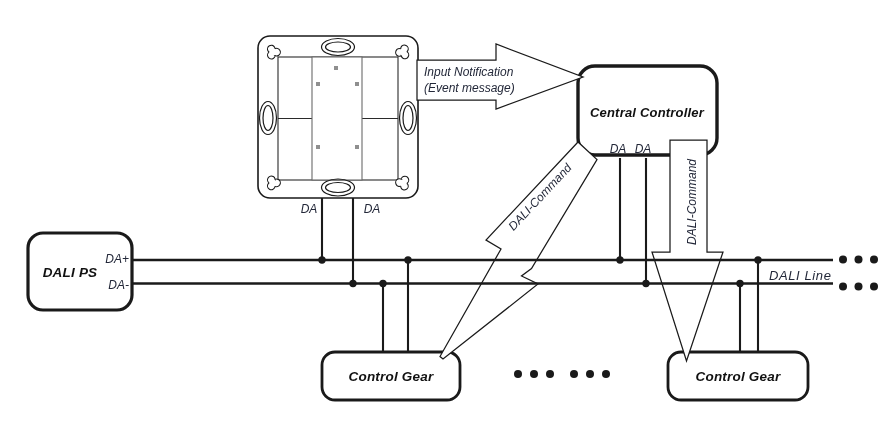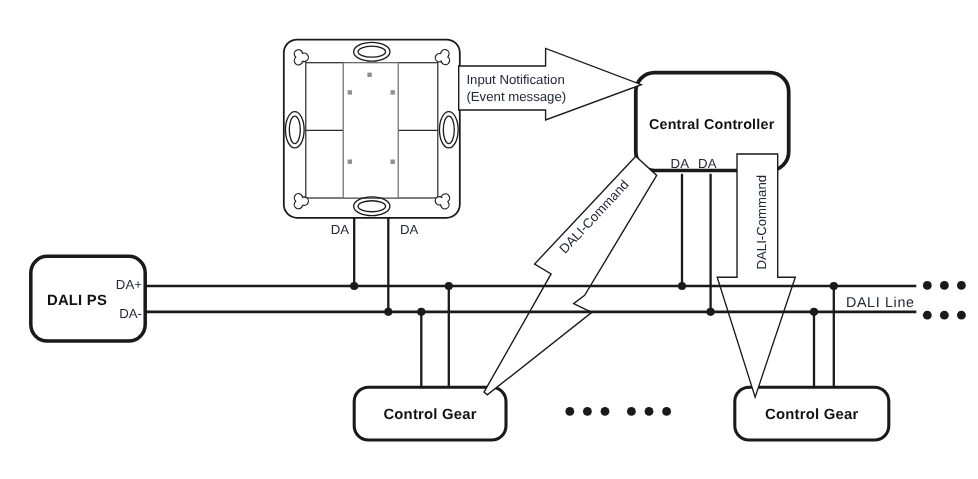--- a/index.html
+++ b/index.html
@@ -1,17 +1,17 @@
 <!DOCTYPE html>
 <html><head>
 <meta charset="utf-8">
 <style>
   html,body{margin:0;padding:0;background:#ffffff;}
   .stage{position:relative;width:889px;height:435px;background:#ffffff;overflow:hidden;
-         font-family:"Liberation Sans", sans-serif;}
+         font-family:"Liberation Sans", sans-serif;font-style:italic;}
   svg{display:block;}
   .thin{fill:none;stroke:#1a1a1a;stroke-width:1.2;}
   .frame{fill:#ffffff;stroke:#1a1a1a;stroke-width:1.6;}
   .inner{fill:#ffffff;stroke:#2a2a2a;stroke-width:1.1;}
   .strip{fill:#ffffff;stroke:#6a6a6a;stroke-width:1.1;}
   .clover{fill:#ffffff;stroke:#1a1a1a;stroke-width:1.1;}
   .box{fill:#ffffff;stroke:#1a1a1a;}
   .wire{stroke:#1a1a1a;stroke-width:2.1;fill:none;}
   .bus{stroke:#1a1a1a;stroke-width:2.4;fill:none;}
   .dot{fill:#1a1a1a;stroke:none;}

